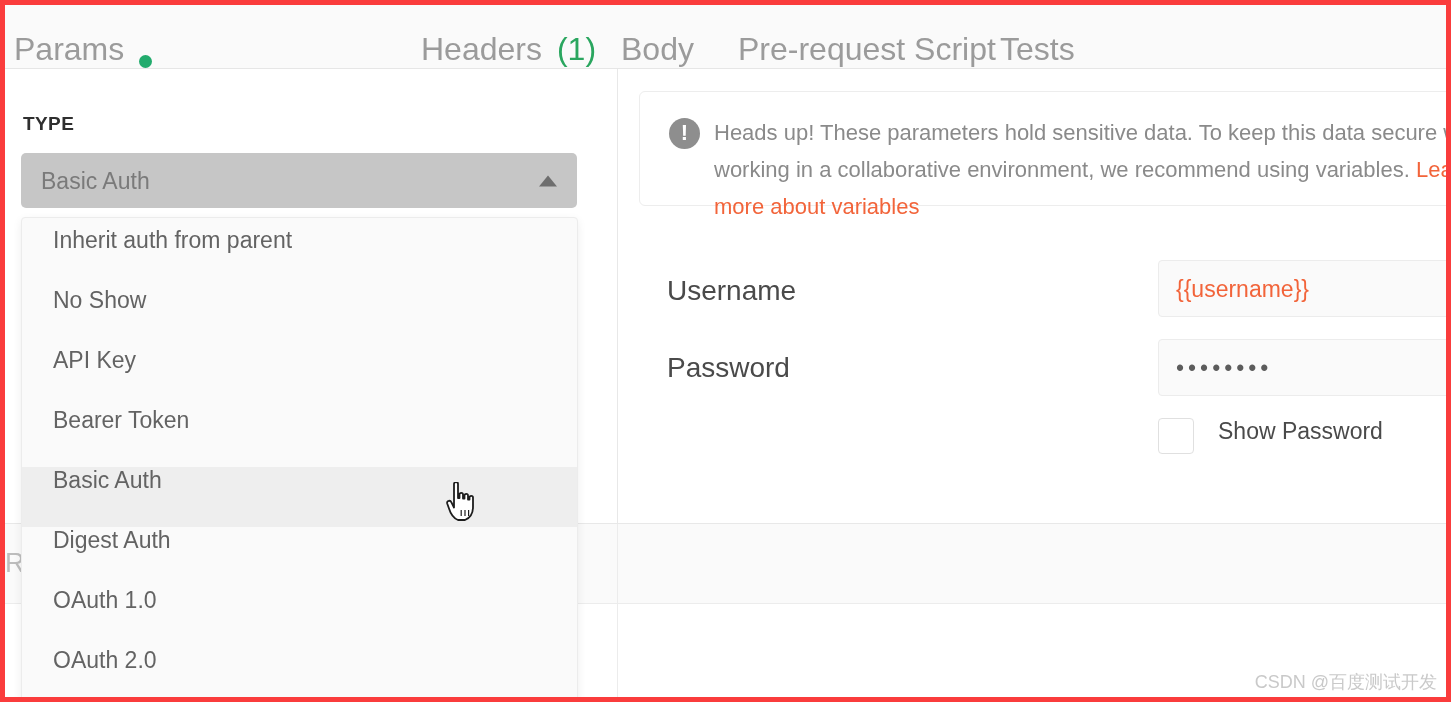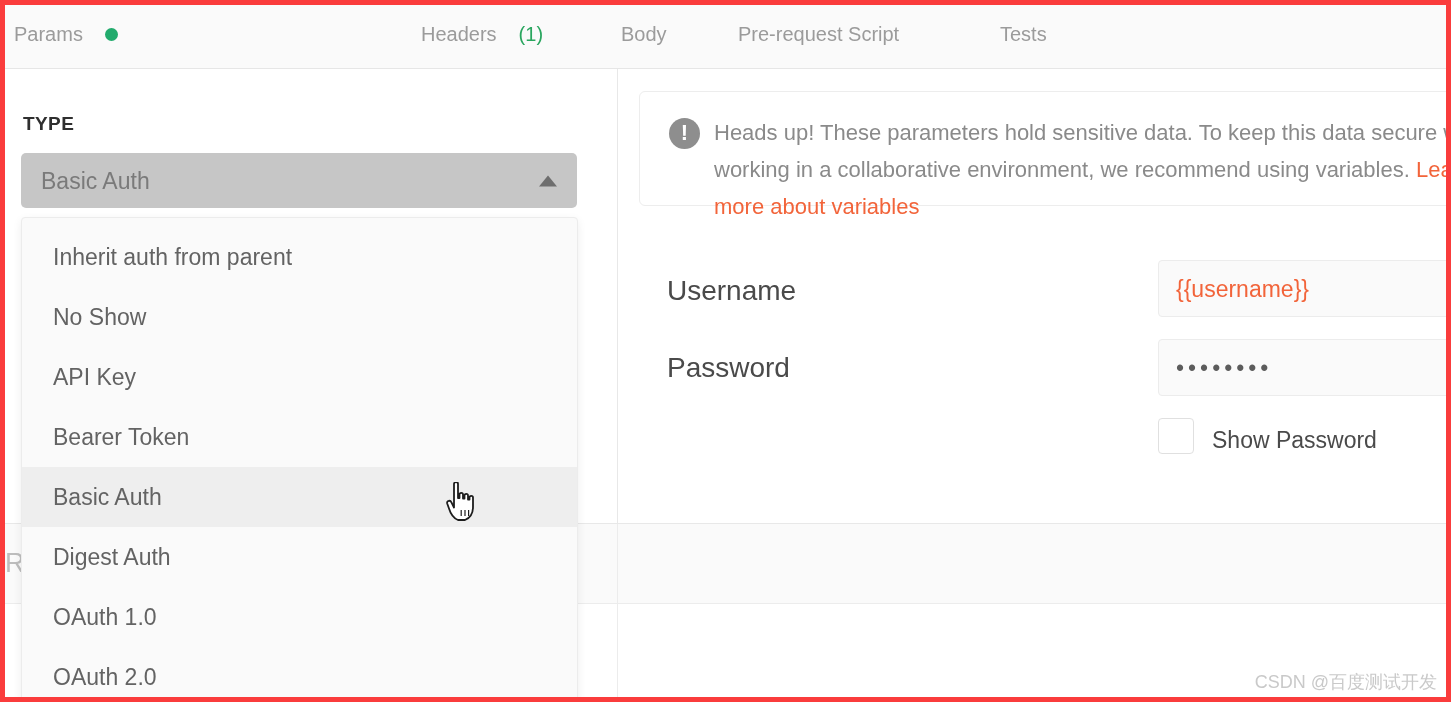--- a/index.html
+++ b/index.html
@@ -41,23 +41,23 @@
     height: 69px;
     background: #fafafa;
     border-bottom: 1px solid #e6e6e6;
     box-sizing: border-box;
   }
   .tab {
     position: absolute;
     top: 0;
     height: 68px;
     display: flex;
-    align-items: center;
-    gap: 22px;
-    font-size: 20px;
+    align-items: flex-end;
+    gap: 15px;
+    font-size: 32px;
     color: #9b9b9b;
     white-space: nowrap;
     cursor: pointer;
   }
   .tab.active { color: #2e2e2e; }
   .tab .underline {
     position: absolute;
     left: 0;
     bottom: 5px;
     height: 6px;
@@ -143,21 +143,21 @@
     border: 1px solid #ececec;
     border-radius: 4px;
     box-sizing: border-box;
     box-shadow: 0 3px 10px rgba(0,0,0,0.07);
     z-index: 40;
     overflow: hidden;
   }
   .opt {
     height: 60px;
     display: flex;
-    align-items: center;
+    align-items: flex-start;
     padding-left: 31px;
     font-size: 23px;
     color: #636363;
     box-sizing: border-box;
     cursor: pointer;
   }
   .opt:first-child { margin-top: 9px; }
   .opt.hovered { background: #eeeeee; }
 
   
@@ -245,22 +245,22 @@
     transform: translateY(-50%);
     font-size: 23px;
     letter-spacing: 4px;
     color: #5c5c5c;
   }
   .checkrow {
     position: absolute;
     left: 1158px;
     top: 418px;
     display: flex;
-    align-items: flex-end;
-    gap: 18px;
+    align-items: flex-start;
+    gap: 24px;
     cursor: pointer;
   }
   .checkbox {
     width: 36px;
     height: 36px;
     border: 1px solid #e0e0e0;
     border-radius: 4px;
     background: #ffffff;
     box-sizing: border-box;
   }

